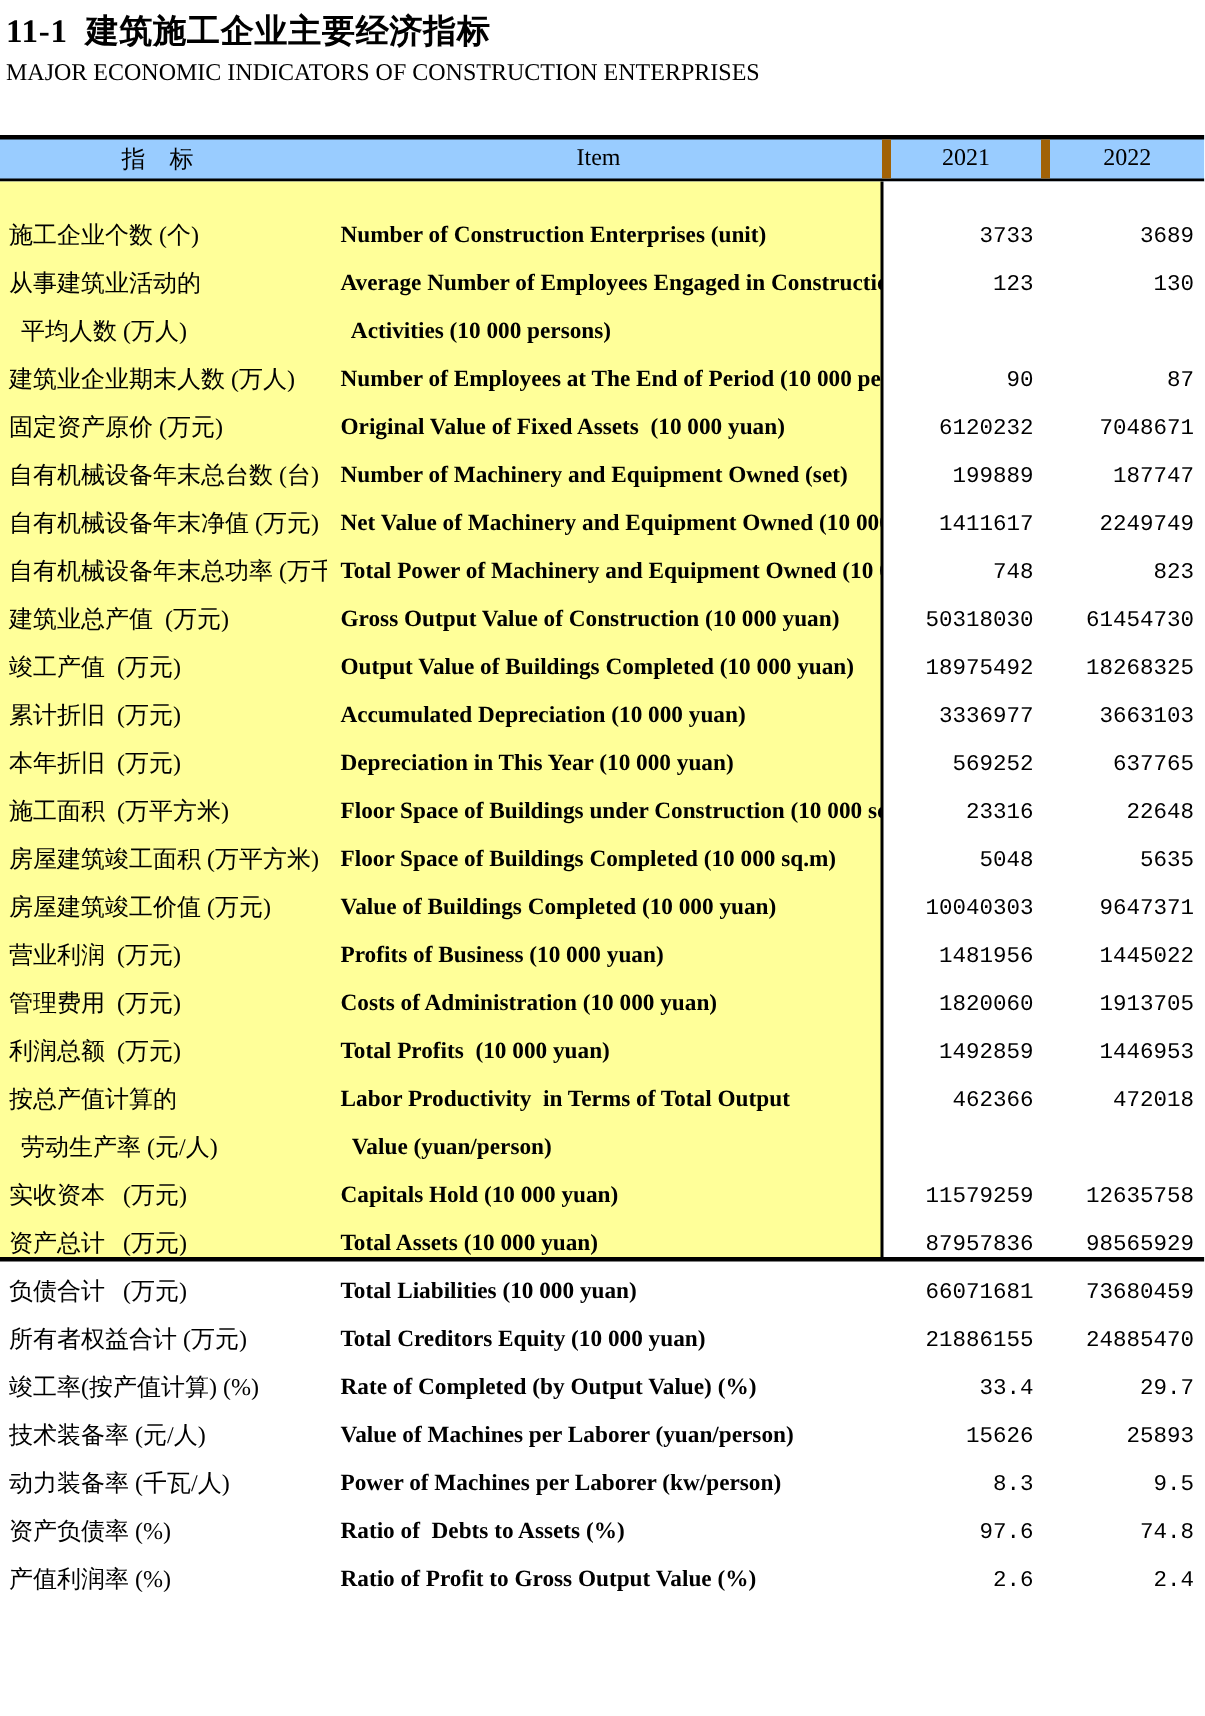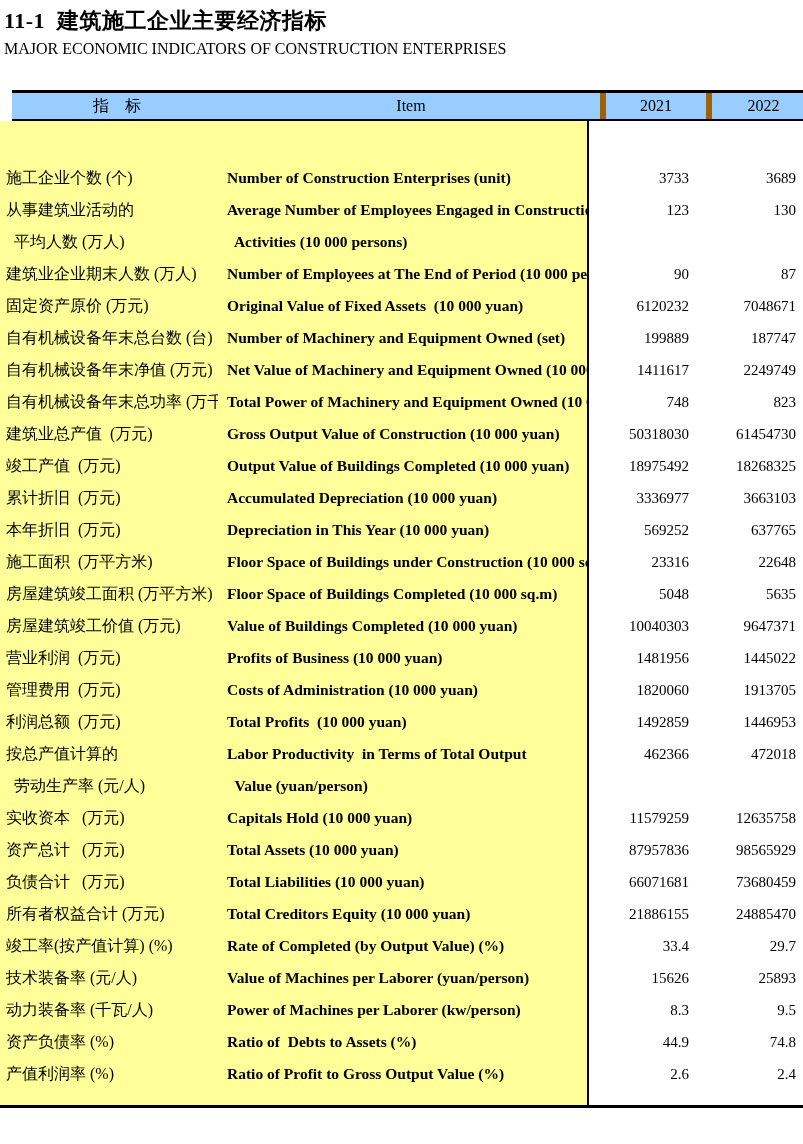--- a/index.html
+++ b/index.html
@@ -26,36 +26,35 @@
   }
   .table { position: absolute; left: 0; top: 90px; width: 803px; }
   .thead {
     box-sizing: content-box;
     height: 26px;
     background: var(--header-bg, #99CCFF);
     border-top: 3px solid #000;
     border-bottom: 2px solid #000;
     display: grid;
     grid-template-columns: 210px 378px 106px 109px;
-    margin-left: 12px;
   }
   .th {
     display: flex;
     align-items: center;
     justify-content: center;
     font-size: 16px;
     white-space: pre;
     box-sizing: border-box;
   }
   .th-y1, .th-y2 { border-left: 6px solid #a16207; }
   .tbody {
     position: relative;
     box-sizing: border-box;
-    height: 987px;
-    padding-top: 41px;
+    height: 720px;
+    padding-top: 20px;
     background: linear-gradient(to right, var(--body-bg, #FFFF99) 588px, #ffffff 588px);
     border-bottom: 3px solid #000;
   }
   .vline {
     position: absolute;
     left: 587px;
     top: 0;
     bottom: 0;
     width: 2px;
     background: #000;
@@ -70,21 +69,21 @@
     align-items: center;
     font-size: 16px;
     white-space: pre;
     overflow: hidden;
     box-sizing: border-box;
   }
   .c-zh { padding-left: 6px; }
   .c-en { padding-left: 9px; font-size: 15.5px; font-weight: bold; }
   .c-y1, .c-y2 {
     justify-content: flex-end;
-    font-family: Liberation Serif, serif;
+    font-family: Liberation Mono, monospace;
     font-size: 15px;
   }
   .c-y1 { padding-right: 5px; }
   .c-y2 { padding-right: 7px; }
 </style>
 </head>
 <body>
 
 <div class="page">
   <div class="titles">
@@ -287,21 +286,21 @@
   <div class="tr">
     <div class="td c-zh">动力装备率 (千瓦/人)</div>
     <div class="td c-en">Power of Machines per Laborer (kw/person)</div>
     <div class="td c-y1">8.3</div>
     <div class="td c-y2">9.5</div>
   </div>
 
   <div class="tr">
     <div class="td c-zh">资产负债率 (%)</div>
     <div class="td c-en">Ratio of  Debts to Assets (%)</div>
-    <div class="td c-y1">44.9</div>
+    <div class="td c-y1">97.6</div>
     <div class="td c-y2">74.8</div>
   </div>
 
   <div class="tr">
     <div class="td c-zh">产值利润率 (%)</div>
     <div class="td c-en">Ratio of Profit to Gross Output Value (%)</div>
     <div class="td c-y1">2.6</div>
     <div class="td c-y2">2.4</div>
   </div>
 </div>

